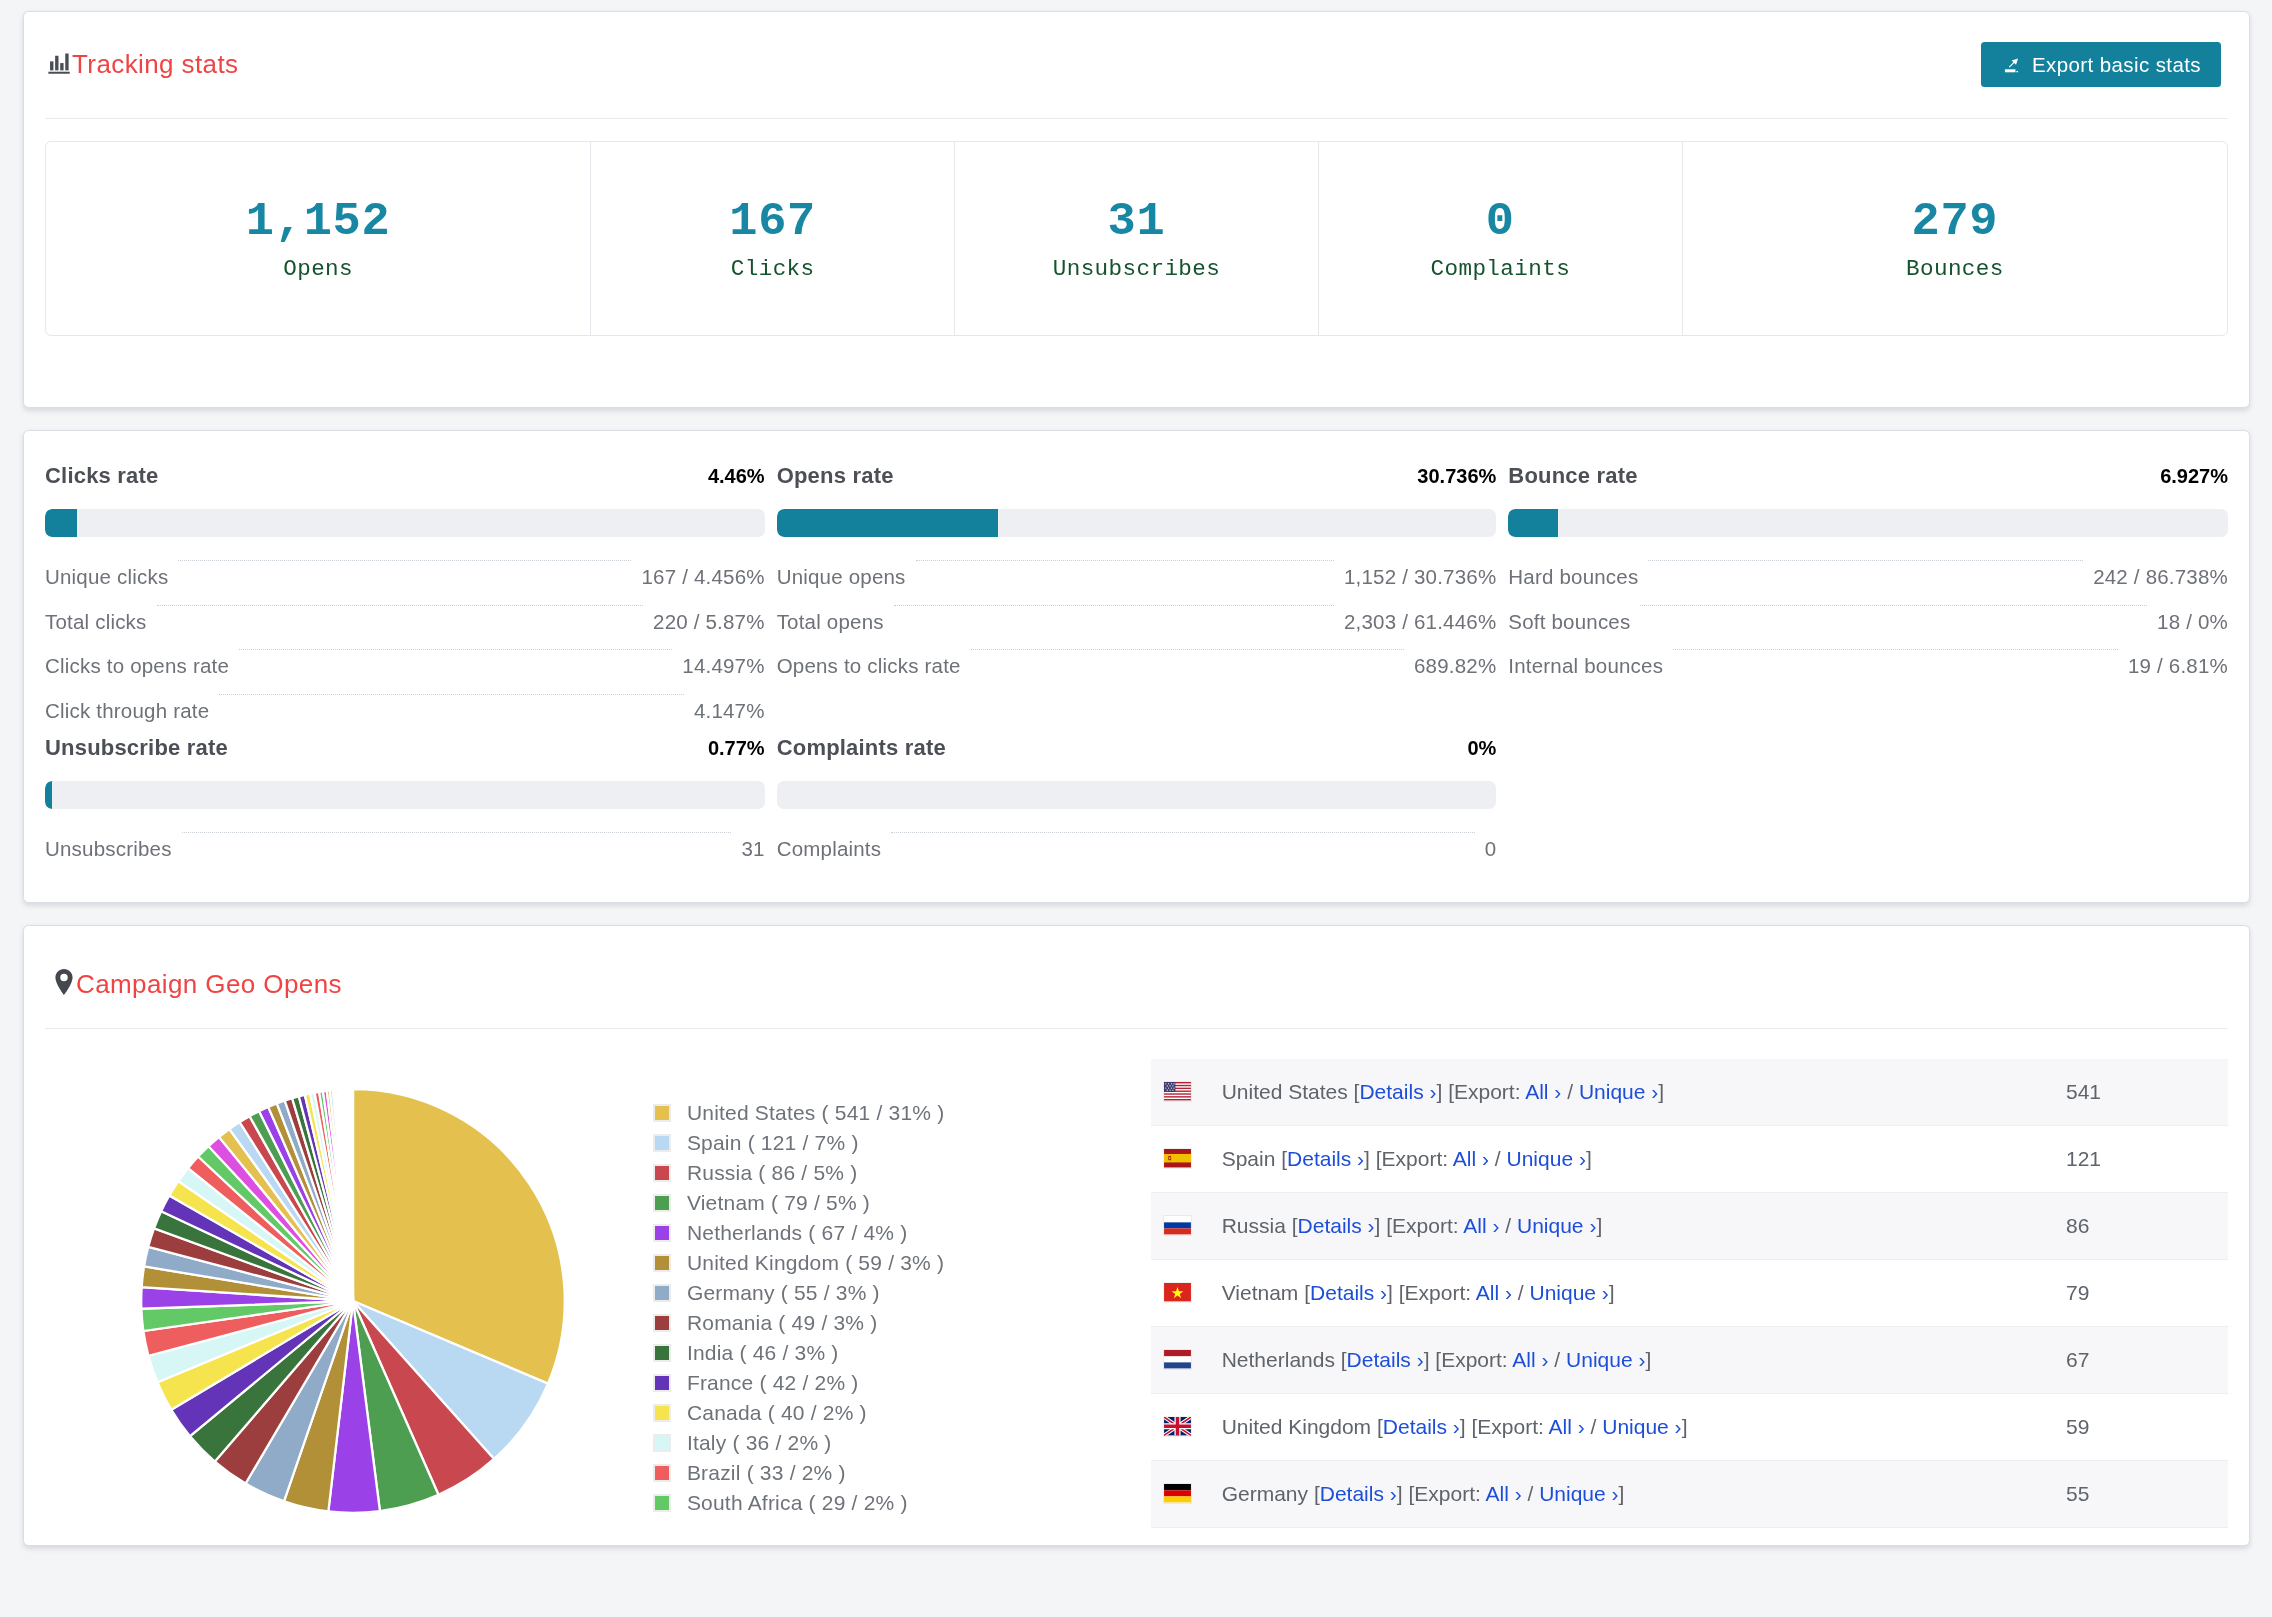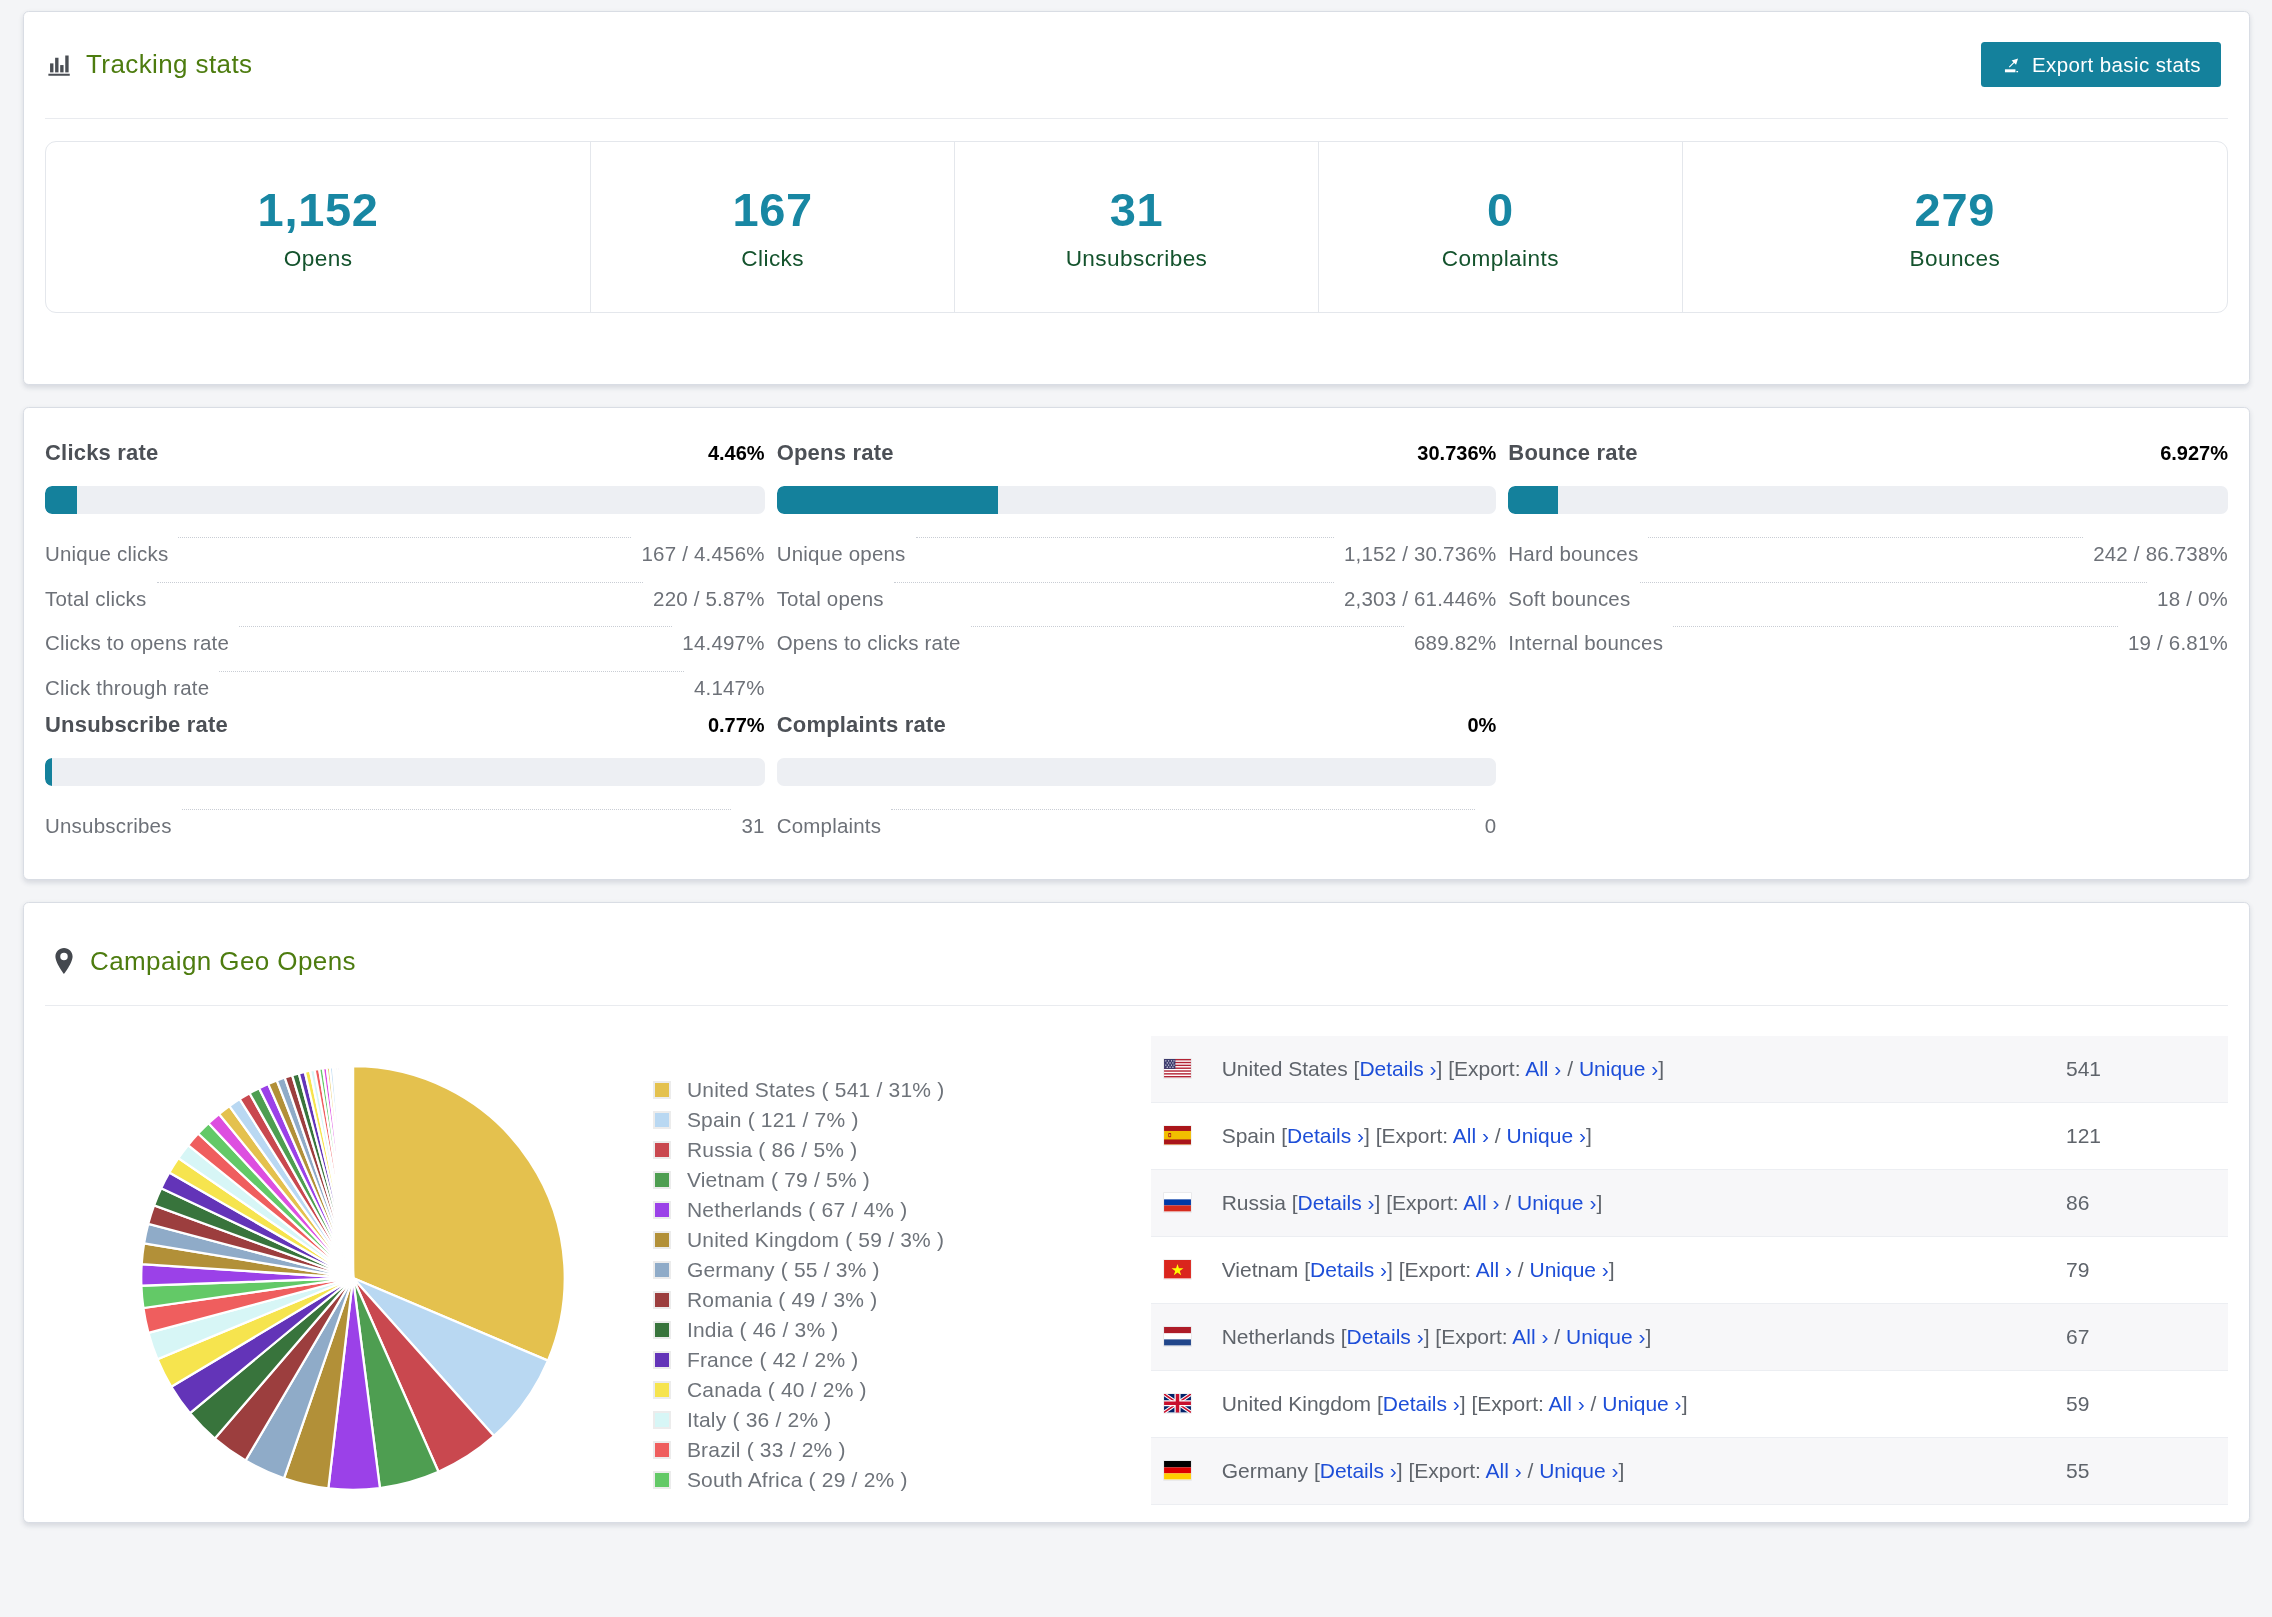--- a/index.html
+++ b/index.html
@@ -18,39 +18,40 @@
     margin-bottom:22px;
   }
   
   .card-head {
     height:106px;
     display:flex; align-items:center;
     padding:0 28px 0 21px;
   }
   .card-head .title {
     flex:1;
-    font-size:26px; font-weight:400; color:#4d7c0f;
-    display:flex; align-items:center; gap:14px;
+    font-size:26px; font-weight:400; color:#ef4444;
+    display:flex; align-items:flex-start; 
     letter-spacing:0.4px;
   }
   .head-divider { border-bottom:0.7px solid #e9ebef; margin:0 21px; }
   .btn-primary {
     background:#14819c; color:#ffffff;
     border:none; border-radius:3.5px;
     font-size:20.5px; font-family:inherit;
     padding:10.6px 20px;
     display:flex; align-items:center; gap:10px;
     cursor:pointer; letter-spacing:0.4px;
   }
   .statbox-row {
     display:flex;
     margin:22.6px 21px 0;
     border:0.7px solid #e4e7ec;
-    border-radius:11px;
-    height:172px;
+    border-radius:6px;
+    height:195px;
+    font-family:Liberation Mono, monospace;
   }
   .stat {
     flex:1;
     display:flex; flex-direction:column;
     align-items:center; justify-content:center;
     border-left:0.7px solid #e4e7ec;
   }
   .stat:first-child { border-left:none; flex:1.5; }
   .stat:last-child { flex:1.5; }
   .stat-num { font-size:47px; font-weight:700; color:#1887a3; letter-spacing:0.7px; }

